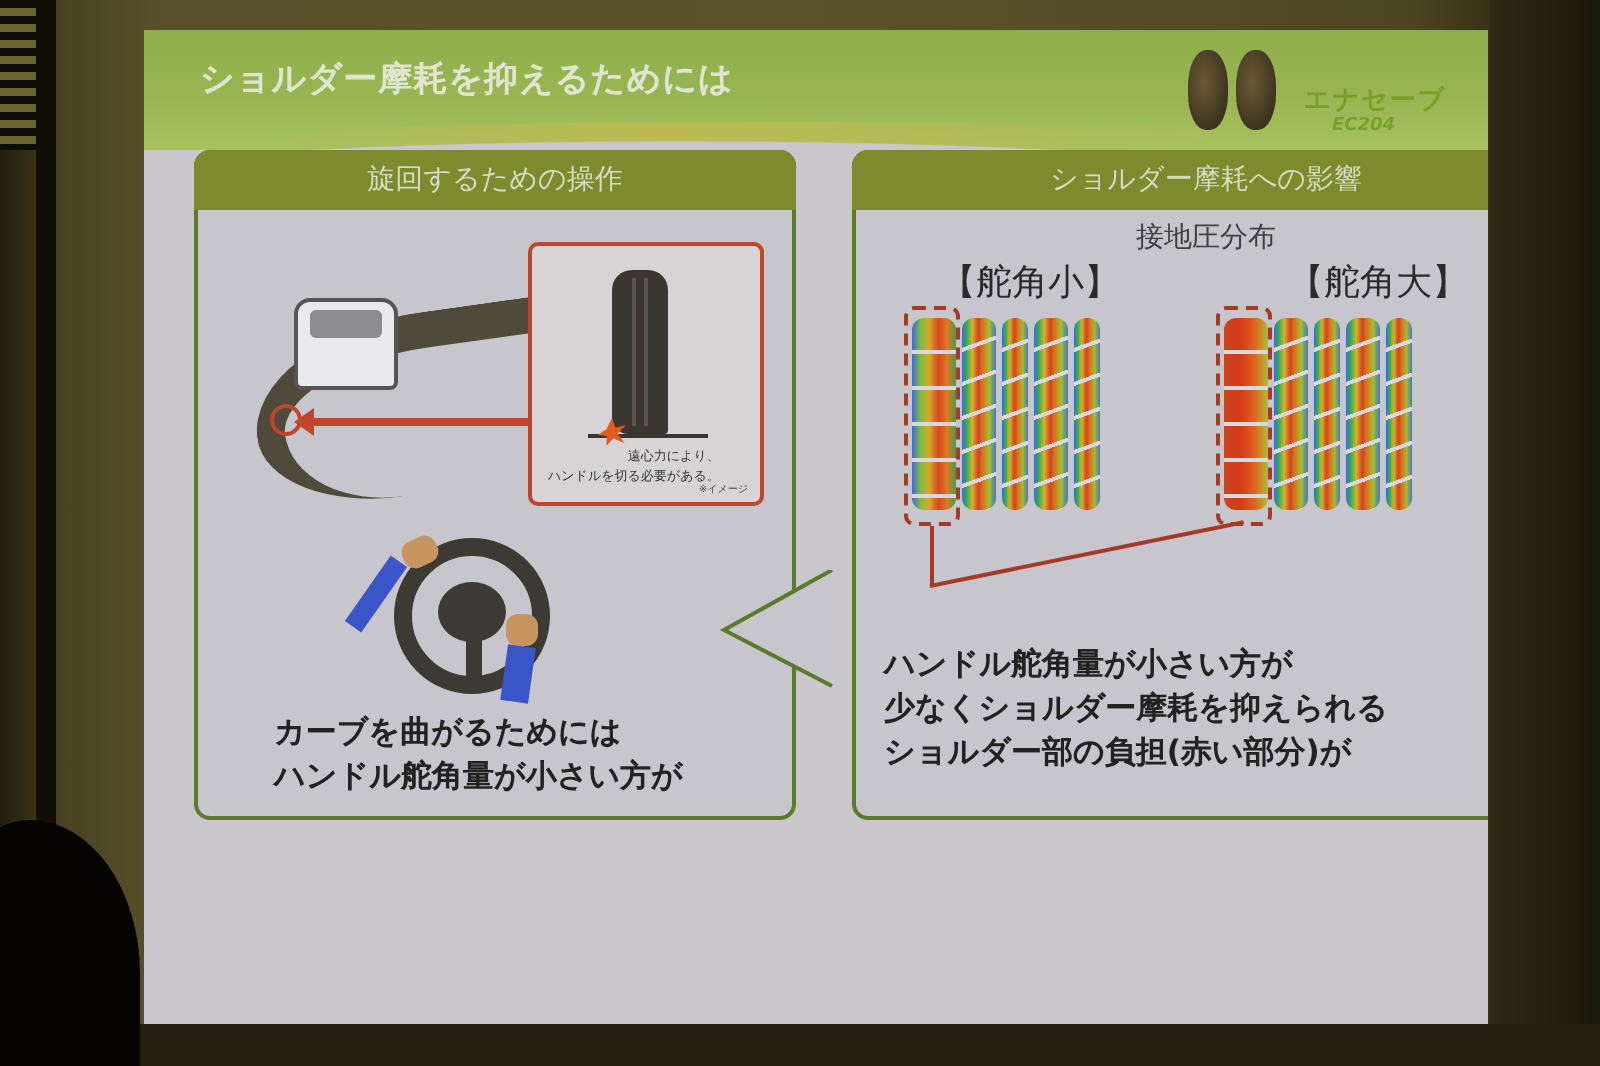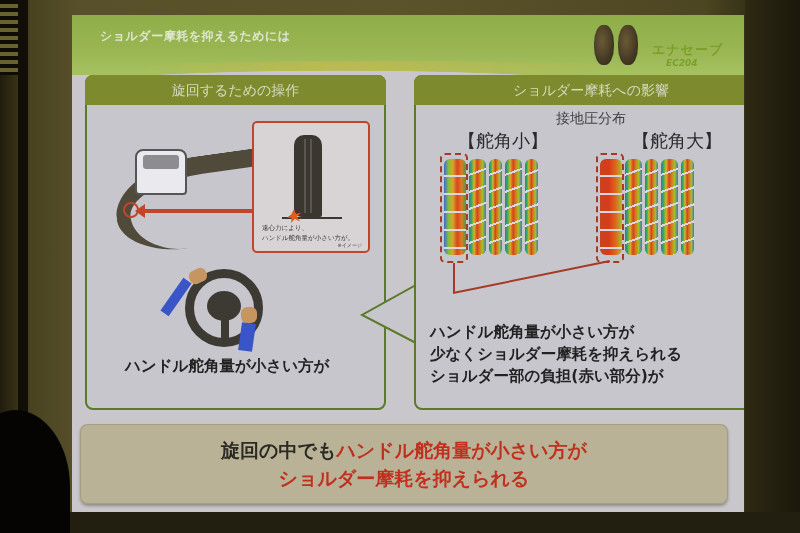--- a/index.html
+++ b/index.html
@@ -39,35 +39,36 @@
     background: radial-gradient(ellipse 70% 100% at 40% 100%, #c9c6cc 60%, rgba(0,0,0,0) 62%);
   }
   .header-swoosh2 {
     position: absolute; left: 60px; top: 46px; width: 500px; height: 14px;
     background: linear-gradient(90deg, rgba(200,190,80,0), #c6b84e 40%, rgba(200,190,80,0));
     border-radius: 50%;
     opacity: .7;
   }
   .slide-title {
     position: absolute; left: 28px; top: 13px;
-    font-size: 12px; font-weight: bold; color: #dfe5cf; letter-spacing: 0.5px;
+    font-size: 17px; font-weight: bold; color: #dfe5cf; letter-spacing: 0.5px;
   }
   .logo { position: absolute; left: 518px; top: 10px; width: 140px; height: 56px; }
   .logo .tire {
     position: absolute; top: 0; width: 20px; height: 40px;
     background: radial-gradient(ellipse at 40% 40%, #6b5a36 0%, #3d3420 70%);
     border-radius: 45%;
   }
   .logo .brand { position: absolute; left: 62px; top: 16px; font-size: 13px; font-weight: bold; color: #7aa02a; letter-spacing: 1px; }
   .logo .model { position: absolute; left: 76px; top: 33px; font-size: 9px; font-weight: bold; font-style: italic; color: #7aa02a; }
 
   .panel {
     position: absolute; top: 60px; height: 335px;
     border: 2px solid #5b7a2a; border-radius: 8px;
     background: #c8c6cd;
+    margin-left: 12px;
   }
   .panel-left { left: 13px; width: 301px; }
   .panel-right { left: 342px; width: 354px; }
   .panel-head {
     position: absolute; left: -2px; top: -2px; right: -2px; height: 30px;
     background: #7d8a2e; border-radius: 8px 8px 0 0;
     text-align: center; color: #d5dcc0; font-size: 14px; line-height: 30px;
   }
 
   
@@ -95,21 +96,21 @@
     position: absolute; left: 165px; top: 44px; width: 118px; height: 132px;
     border: 2px solid #c0452b; border-radius: 5px; background: #d8d4d5;
   }
   .tire-shape {
     position: absolute; left: 40px; top: 12px; width: 28px; height: 82px;
     background: #3a3630; border-radius: 10px 10px 2px 8px;
   }
   .tire-shape::after { content:""; position:absolute; left:10px; top:4px; width:2px; height:74px; background:#5a564e; box-shadow: 6px 0 0 #5a564e; }
   .ground { position: absolute; left: 28px; top: 94px; width: 60px; height: 2px; background: #3a3630; }
   .burst { position: absolute; left: 33px; top: 86px; width: 14px; height: 14px; background: #e25a1c; clip-path: polygon(50% 0,62% 35%,100% 25%,70% 55%,95% 90%,55% 72%,30% 100%,32% 65%,0 60%,30% 40%); }
-  .tire-note { position: absolute; left: 8px; top: 100px; font-size: 6.5px; line-height: 10px; color: #333; }
+  .tire-note { position: absolute; left: 8px; top: 100px; font-size: 6.5px; line-height: 10px; color: #333; text-align: right; }
   .tire-note-small { position: absolute; right: 6px; bottom: 3px; font-size: 5px; color: #444; }
 
   .steering { position: absolute; left: 98px; top: 192px; width: 80px; height: 80px; }
   .wheel-ring { position: absolute; left: 0; top: 0; width: 78px; height: 78px; border: 9px solid #3d3a33; border-radius: 50%; }
   .wheel-hub { position: absolute; left: 22px; top: 22px; width: 34px; height: 30px; background: #3d3a33; border-radius: 50%; }
   .wheel-spoke { position: absolute; left: 36px; top: 45px; width: 8px; height: 26px; background: #3d3a33; }
   .hand-l { position: absolute; left: 4px; top: 0; width: 18px; height: 14px; background: #c69560; border-radius: 6px; transform: rotate(-25deg); }
   .hand-r { position: absolute; left: 56px; top: 38px; width: 16px; height: 16px; background: #c69560; border-radius: 6px; }
   .sleeve-l { position: absolute; left: -14px; top: 8px; width: 10px; height: 40px; background: #3a55c8; transform: rotate(35deg); }
   .sleeve-r { position: absolute; left: 55px; top: 54px; width: 14px; height: 28px; background: #3a55c8; transform: rotate(8deg); }
@@ -204,36 +205,37 @@
       <div class="wheel-circle"></div>
       <div class="arrow"></div>
     </div>
 
     <div class="tire-box">
       <div class="tire-shape"></div>
       <div class="ground"></div>
       <div class="burst"></div>
       <div class="tire-note">
         <div>遠心力により、</div>
-        <div>ハンドル舵角量が小さい方が。</div>
+        <div>ハンドルを切る必要がある。</div>
       </div>
       <span class="tire-note-small">※イメージ</span>
     </div>
 
     <div class="steering">
       <div class="sleeve-l"></div>
       <div class="wheel-ring"></div>
       <div class="wheel-hub"></div>
       <div class="wheel-spoke"></div>
       <div class="hand-l"></div>
       <div class="hand-r"></div>
       <div class="sleeve-r"></div>
     </div>
 
     <div class="left-caption">
+      <div>カーブを曲がるためには</div>
       <div>ハンドル舵角量が小さい方が</div>
     </div>
   </div>
 
   <svg class="speech-notch" style="left:287px; top:270px; width:60px; height:60px; position:absolute;" viewBox="0 0 60 60">
     <polygon points="57,0 57,58 3,30" fill="#c8c6cd"></polygon>
     <polyline points="57,0 3,30 57,58" fill="none" stroke="#5b7a2a" stroke-width="2"></polyline>
   </svg>
 
   <div class="panel panel-right">
@@ -261,21 +263,15 @@
     <div class="connector-v"></div>
     <div class="connector-d"></div>
 
     <div class="right-caption">
       <div>ハンドル舵角量が小さい方が</div>
       <div>少なくショルダー摩耗を抑えられる</div>
       <div>ショルダー部の負担(赤い部分)が</div>
     </div>
   </div>
 
-  <div class="summary">
-    <div class="summary-line">
-      <span class="dark">旋回の中でも</span><span class="red">ハンドル舵角量が小さい方が</span>
-    </div>
-    <div class="summary-line red">ショルダー摩耗を抑えられる</div>
-  </div>
 </div>
 
 <div class="shadow-head"></div>
 
 </body></html>

